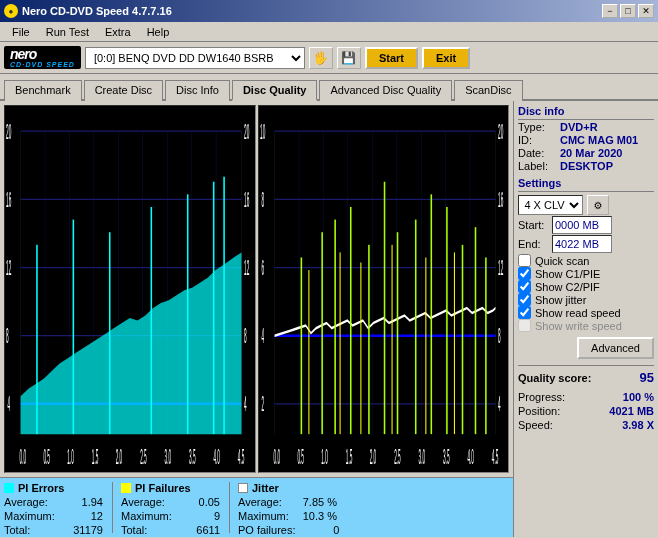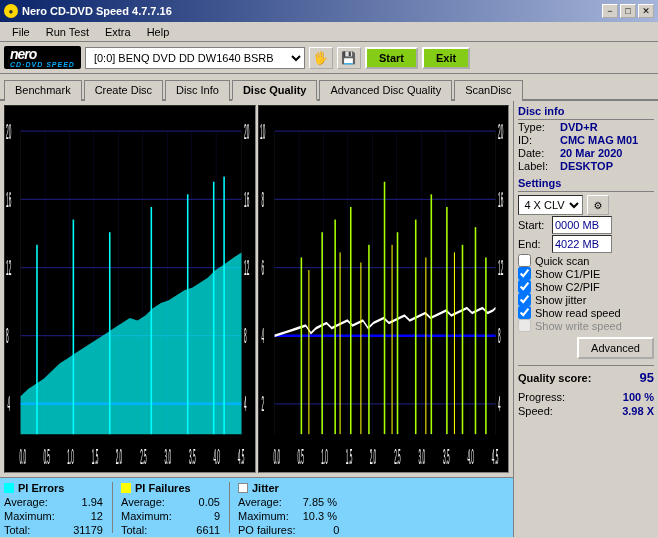--- a/index.html
+++ b/index.html
@@ -69,21 +69,21 @@
     }
     .toolbar-icon-btn {
       width: 24px; height: 22px;
       background: #d4d0c8;
       border: 1px outset #fff;
       display: flex; align-items: center; justify-content: center;
       cursor: pointer; font-size: 12px;
     }
     .toolbar-start-btn {
       height: 22px; padding: 0 12px;
-      background: #84cc16;
+      background: #eab308;
       border: 2px outset #fff;
       font-size: 11px; font-weight: bold;
       cursor: pointer;
     }
 
     
     .tabs {
       display: flex;
       background: #d4d0c8;
       padding: 4px 4px 0;
@@ -545,19 +545,23 @@
       <span class="quality-label">Quality score:</span>
       <span class="quality-value">95</span>
     </div>
 
     <div class="progress-section">
       <div class="progress-row">
         <span>Progress:</span>
         <span class="progress-val">100 %</span>
       </div>
       <div class="progress-row">
+        <span>Position:</span>
+        <span class="progress-val">4021 MB</span>
+      </div>
+      <div class="progress-row">
         <span>Speed:</span>
         <span class="progress-val">3.98 X</span>
       </div>
     </div>
 
   </div>
 </div>
 
 </body></html>

